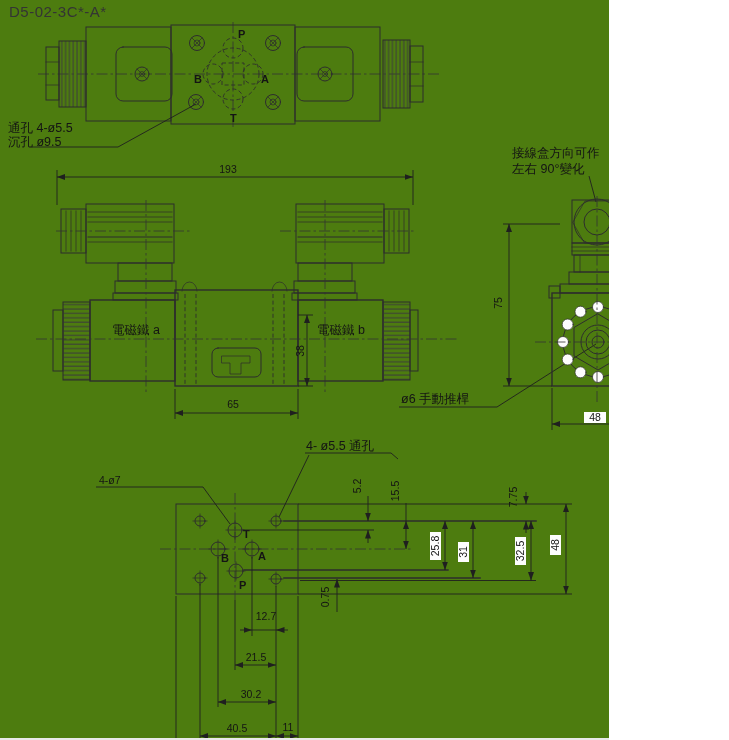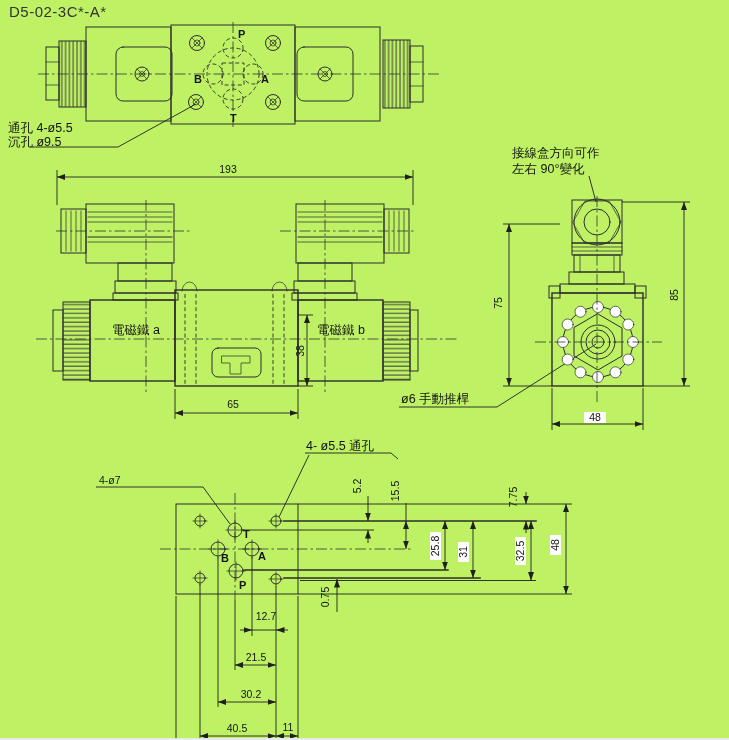--- a/index.html
+++ b/index.html
@@ -1,16 +1,16 @@
 <!DOCTYPE html>
 <html><head>
 <meta charset="utf-8">
 <style>
   html,body{margin:0;padding:0;background:#ffffff}
-  .stage{position:relative;width:729px;height:740px;background:#bef264;overflow:hidden}
+  .stage{position:relative;width:609px;height:740px;background:#4d7c0f;overflow:hidden}
   svg{display:block}
   .ln{fill:none;stroke:#2d2d2d;stroke-width:1;stroke-linecap:square}
   .lm{stroke-width:1.4}
   .lt{stroke-width:0.7}
   .cl{fill:none;stroke:#333;stroke-width:0.8;stroke-dasharray:11 3 2.5 3}
   .hid{fill:none;stroke:#2d2d2d;stroke-width:0.9;stroke-dasharray:4 2.6}
   .dim{fill:none;stroke:#1f1f1f;stroke-width:0.9;stroke-linecap:butt}
   .t{font-family:"Liberation Sans",sans-serif;font-size:10.5px;fill:#141414}
   .tm{text-anchor:middle}
   .tb{font-weight:bold;font-size:11px}

